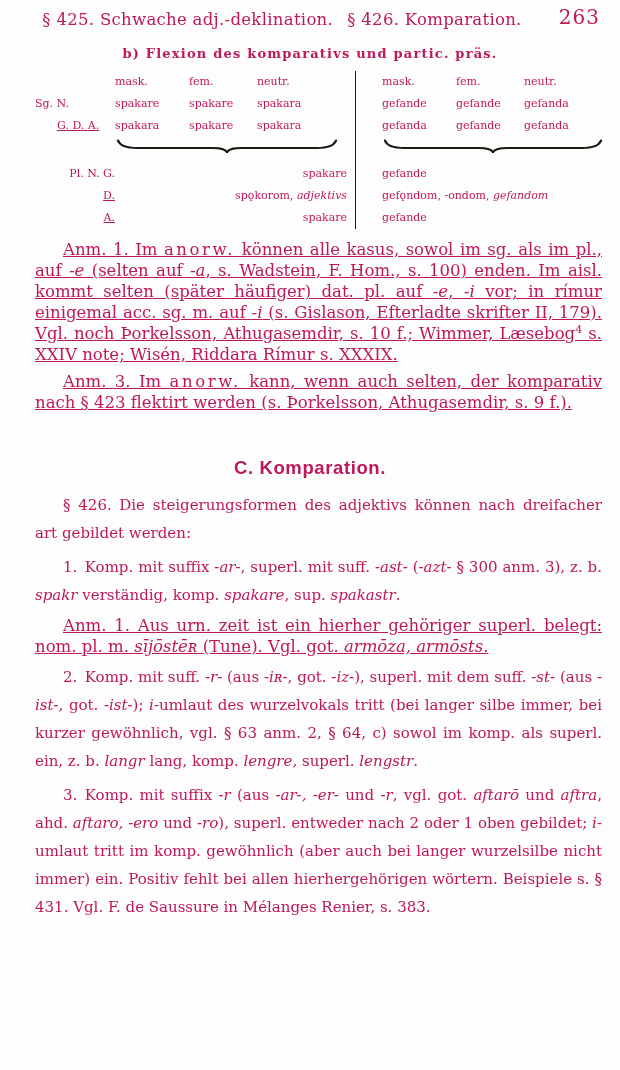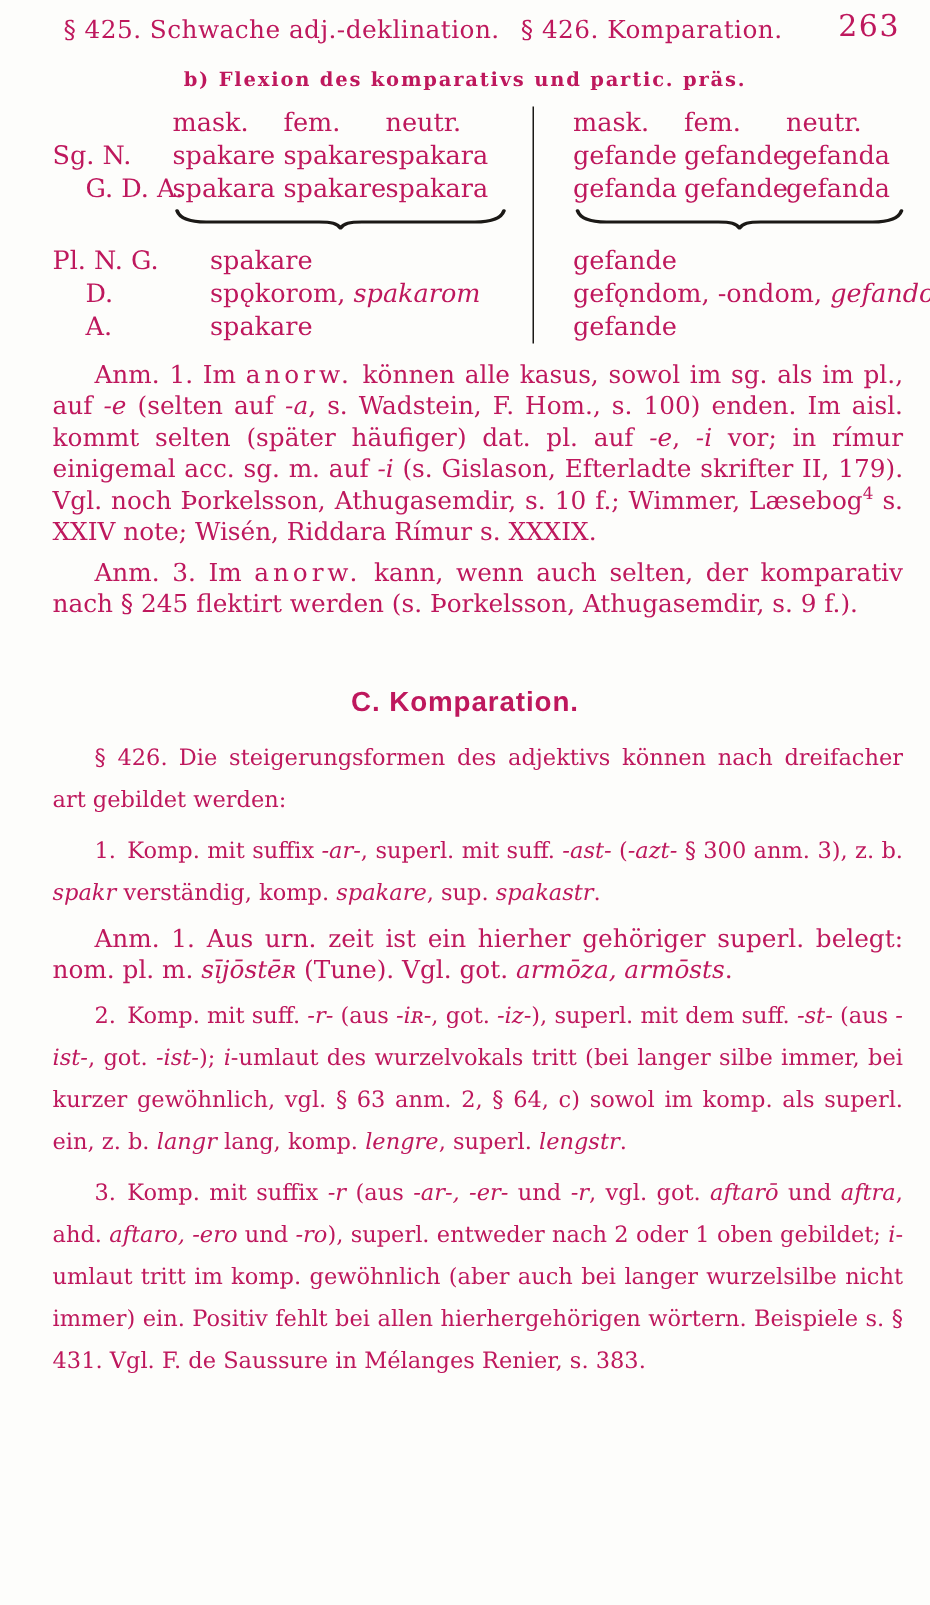--- a/index.html
+++ b/index.html
@@ -38,36 +38,36 @@
   
   .paradigm-heading{
     margin:14px 18px 0 36px;
     font-size:21px;
     line-height:26px;
   }
   
   .tbl-wrap{
     display:flex;
     margin:10px 0 0 35px;
-    font-size:17px;
+    font-size:11px;
   }
   .tbl-left{width:312px;flex:0 0 auto;}
   .tbl-right{
     flex:1 1 auto;
     border-left:1.6px solid #1b1916;
     padding-left:26px;
     margin-left:8px;
   }
   .t-row{display:grid;line-height:22px;}
   .row-l{grid-template-columns:80px 74px 68px 86px;}
-  .row-l-pl{grid-template-columns:80px 1fr;}
+  .row-l-pl{grid-template-columns:80px 1fr;text-align:right;}
   .row-r{grid-template-columns:74px 68px 86px;}
   .row-r-pl{grid-template-columns:1fr;}
   .lbl{white-space:nowrap;}
-  .lbl.indent{padding-left:22px;}
+  .lbl.indent{padding-left:22px;text-decoration:underline;}
   .c{white-space:nowrap;}
   .c.indent25{padding-left:25px;}
   .brace-row{height:16px;margin-top:1px;margin-bottom:9px;}
   .brace-row.left-b{margin-left:80px;width:224px;}
   .brace-row.right-b{width:222px;}
   .brace{width:100%;height:15px;display:block;}
   .brace path{fill:none;stroke:#1b1916;stroke-width:2.4;stroke-linecap:round;}
   
   .para{
     margin:6px 18px 0 35px;
@@ -76,20 +76,21 @@
     text-align:justify;
     text-indent:28px;
   }
   .para.intro{margin-top:12px;}
   .anm{
     margin:6px 18px 0 35px;
     font-size:16.5px;
     line-height:21px;
     text-align:justify;
     text-indent:28px;
+    text-decoration:underline;
   }
   
   .section-heading{
     margin-top:44px;
     text-align:center;
     font-family:"Liberation Sans","DejaVu Sans",sans-serif;
     font-weight:bold;
     font-size:18.5px;
     letter-spacing:.6px;
   }
@@ -135,21 +136,21 @@
         <svg class="brace" viewBox="0 0 220 18" preserveAspectRatio="none" aria-hidden="true">
           <path d="M3 3 C5 10 12 12 22 12 L96 12 C104 12 108 13 110 17 C112 13 116 12 124 12 L198 12 C208 12 215 10 217 3"></path>
         </svg>
       </div>
       <div class="t-row row-l-pl">
         <span class="lbl">Pl. N. G.</span>
         <span class="c indent25"><span>spakare</span></span>
       </div>
       <div class="t-row row-l-pl">
         <span class="lbl indent">D.</span>
-        <span class="c indent25"><span>spǫkorom, </span><span class="seg-italic">spakarom</span></span>
+        <span class="c indent25"><span>spǫkorom, </span><span class="seg-italic">adjektivs</span></span>
       </div>
       <div class="t-row row-l-pl">
         <span class="lbl indent">A.</span>
         <span class="c indent25"><span>spakare</span></span>
       </div>
     </div>
 
     <div class="tbl-right">
       <div class="t-row row-r">
         <span class="c">mask.</span>
@@ -178,21 +179,21 @@
         <span class="c"><span>gefǫndom, -ondom, </span><span class="seg-italic">gefandom</span></span>
       </div>
       <div class="t-row row-r-pl">
         <span class="c"><span>gefande</span></span>
       </div>
     </div>
 
   </div>
 
   <p class="anm" style="margin-top:10px;"><span>Anm. 1. Im </span><span class="seg-spaced">anorw.</span><span> können alle kasus, sowol im sg. als im pl., auf </span><span class="seg-italic">-e</span><span> (selten auf </span><span class="seg-italic">-a</span><span>, s. Wadstein, F. Hom., s. 100) enden.  Im aisl. kommt selten (später häufiger) dat. pl. auf </span><span class="seg-italic">-e</span><span>, </span><span class="seg-italic">-i</span><span> vor; in rímur einigemal acc. sg. m. auf </span><span class="seg-italic">-i</span><span> (s. Gislason, Efterladte skrifter II, 179).  Vgl. noch Þorkelsson, Athugasemdir, s. 10 f.;  Wimmer, Læsebog</span><sup class="seg-sup">4</sup><span> s. XXIV note;  Wisén, Riddara Rímur s. XXXIX.</span></p>
-  <p class="anm"><span>Anm. 3. Im </span><span class="seg-spaced">anorw.</span><span> kann, wenn auch selten, der komparativ nach § 245 flektirt werden (s. Þorkelsson, Athugasemdir, s. 9 f.).</span></p>
+  <p class="anm"><span>Anm. 3. Im </span><span class="seg-spaced">anorw.</span><span> kann, wenn auch selten, der komparativ nach § 423 flektirt werden (s. Þorkelsson, Athugasemdir, s. 9 f.).</span></p>
 
   <div class="section-heading">C.  Komparation.</div>
 
   <p class="para intro"><span>§ 426. Die steigerungsformen des adjektivs können nach dreifacher art gebildet werden:</span></p>
   <p class="para"><span>1. Komp. mit suffix </span><span class="seg-italic">-ar-</span><span>, superl. mit suff. </span><span class="seg-italic">-ast-</span><span> (</span><span class="seg-italic">-azt-</span><span> § 300 anm. 3), z. b. </span><span class="seg-italic">spakr</span><span> verständig, komp. </span><span class="seg-italic">spakare</span><span>, sup. </span><span class="seg-italic">spakastr</span><span>.</span></p>
   <p class="anm"><span>Anm. 1. Aus urn. zeit ist ein hierher gehöriger superl. belegt: nom. pl. m. </span><span class="seg-italic">sījōstēʀ</span><span> (Tune).  Vgl. got. </span><span class="seg-italic">armōza, armōsts</span><span>.</span></p>
   <p class="para"><span>2. Komp. mit suff. </span><span class="seg-italic">-r-</span><span> (aus </span><span class="seg-italic">-iʀ-</span><span>, got. </span><span class="seg-italic">-iz-</span><span>), superl. mit dem suff. </span><span class="seg-italic">-st-</span><span> (aus </span><span class="seg-italic">-ist-</span><span>, got. </span><span class="seg-italic">-ist-</span><span>); </span><span class="seg-italic">i</span><span>-umlaut des wurzelvokals tritt (bei langer silbe immer, bei kurzer gewöhnlich, vgl. § 63 anm. 2, § 64, c) sowol im komp. als superl. ein, z. b. </span><span class="seg-italic">langr</span><span> lang, komp. </span><span class="seg-italic">lengre</span><span>, superl. </span><span class="seg-italic">lengstr</span><span>.</span></p>
   <p class="para"><span>3. Komp. mit suffix </span><span class="seg-italic">-r</span><span> (aus </span><span class="seg-italic">-ar-, -er-</span><span> und </span><span class="seg-italic">-r</span><span>, vgl. got. </span><span class="seg-italic">aftarō</span><span> und </span><span class="seg-italic">aftra</span><span>, ahd. </span><span class="seg-italic">aftaro, -ero</span><span> und </span><span class="seg-italic">-ro</span><span>), superl. entweder nach 2 oder 1 oben gebildet; </span><span class="seg-italic">i</span><span>-umlaut tritt im komp. gewöhnlich (aber auch bei langer wurzelsilbe nicht immer) ein.  Positiv fehlt bei allen hierhergehörigen wörtern.  Beispiele s. § 431. Vgl. F. de Saussure in Mélanges Renier, s. 383.</span></p>
 
 </div>

